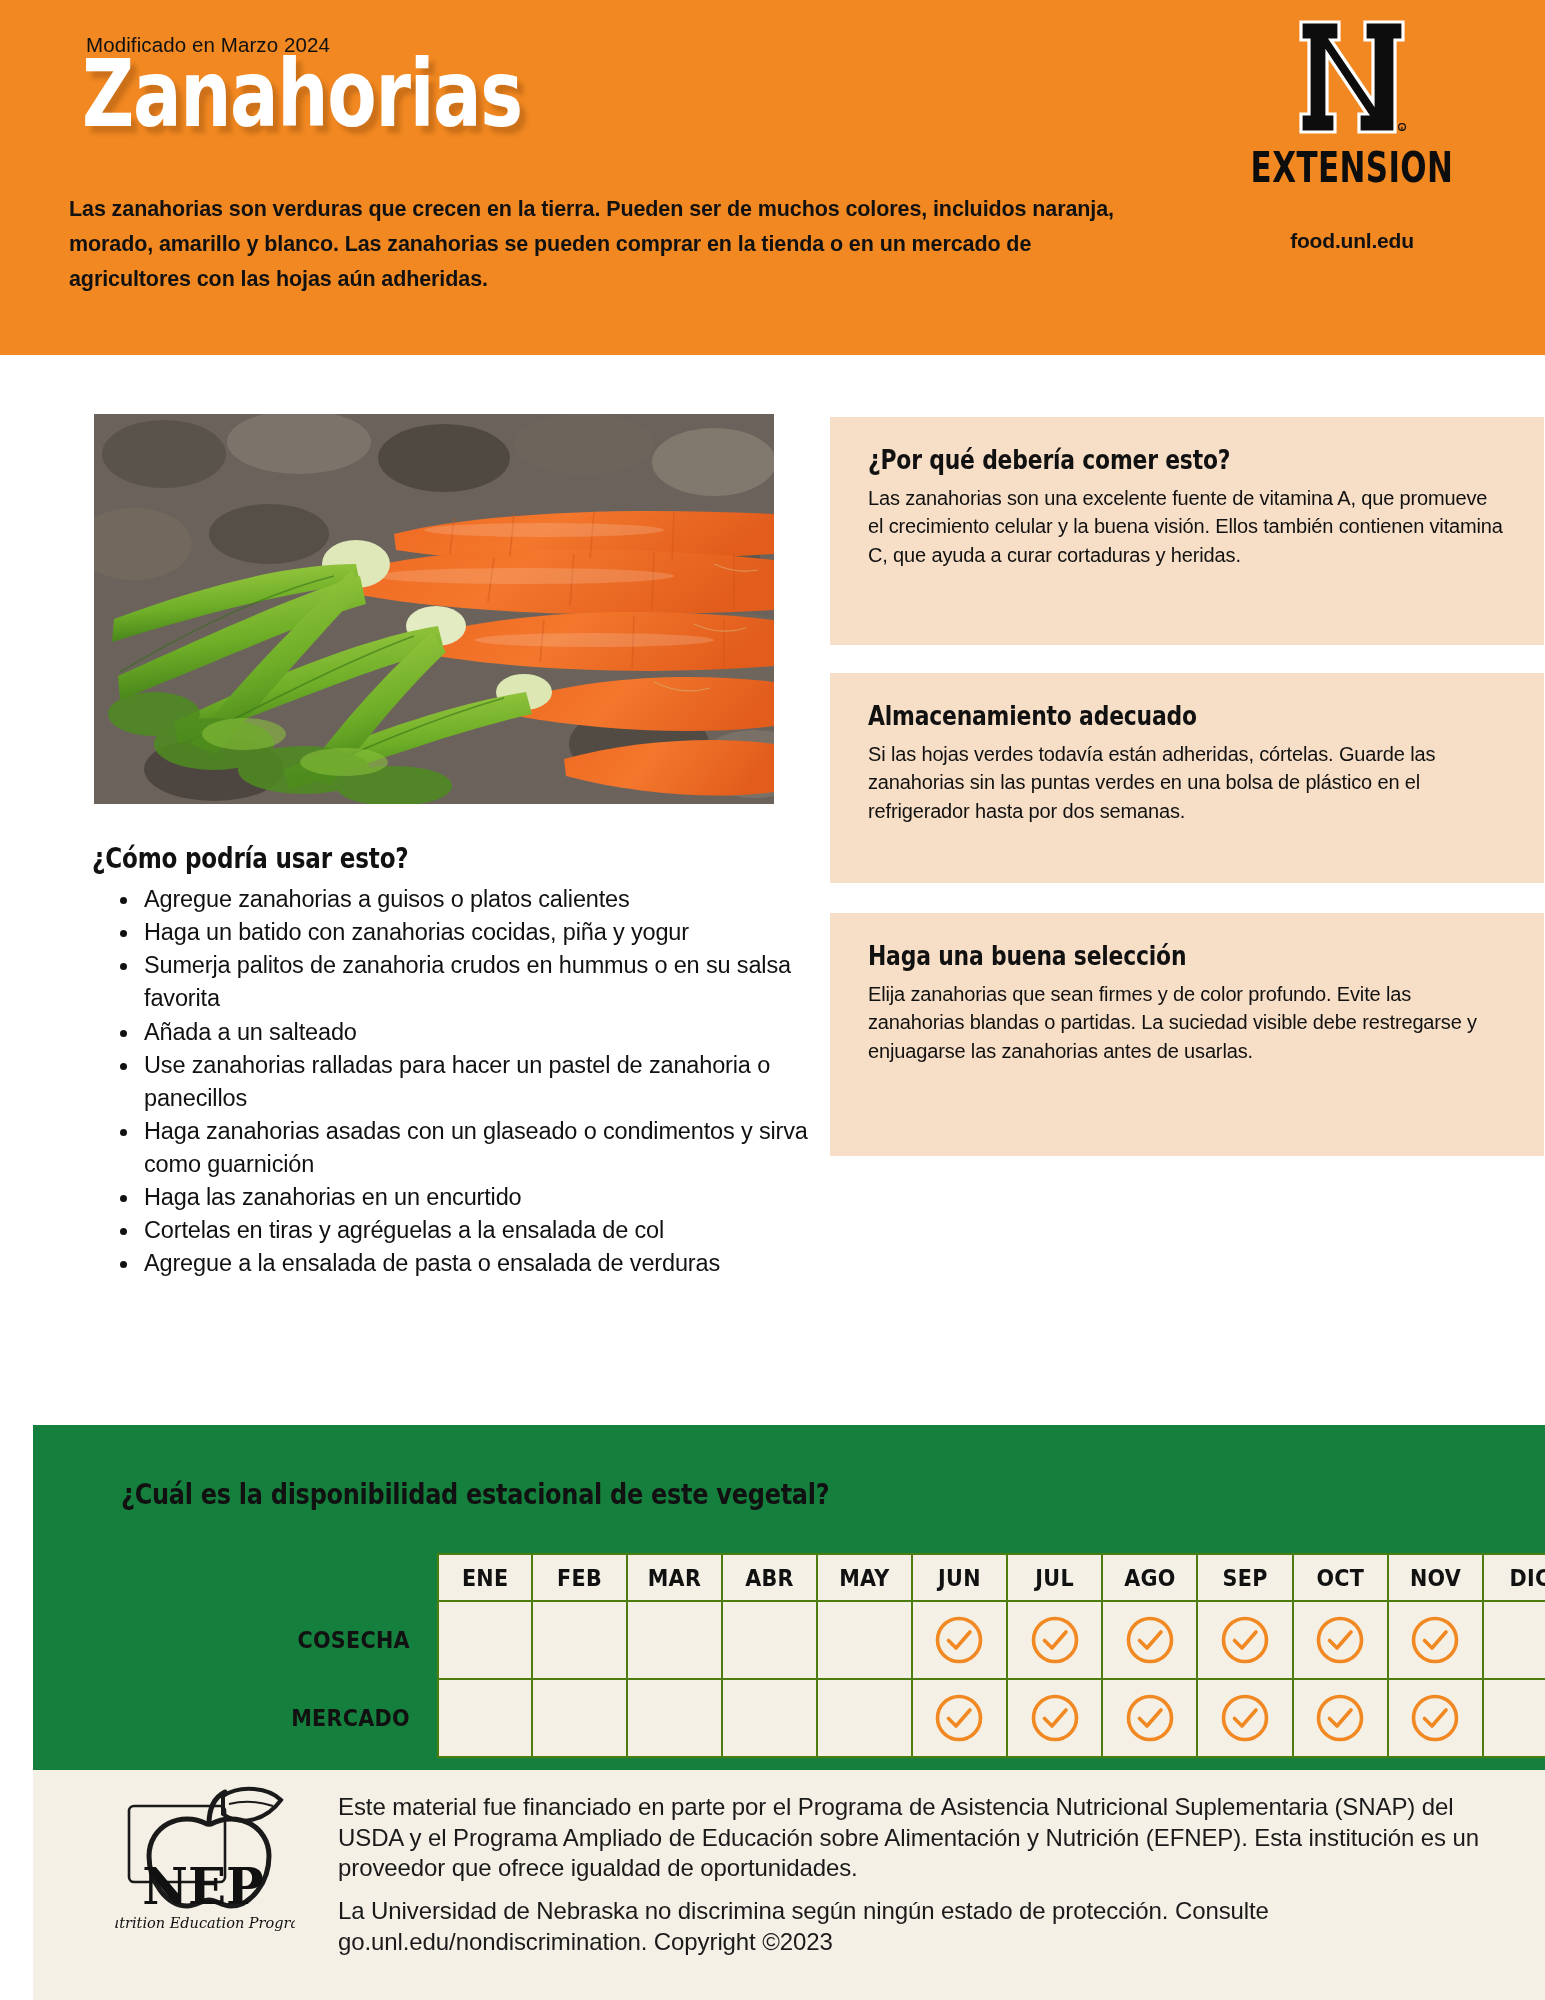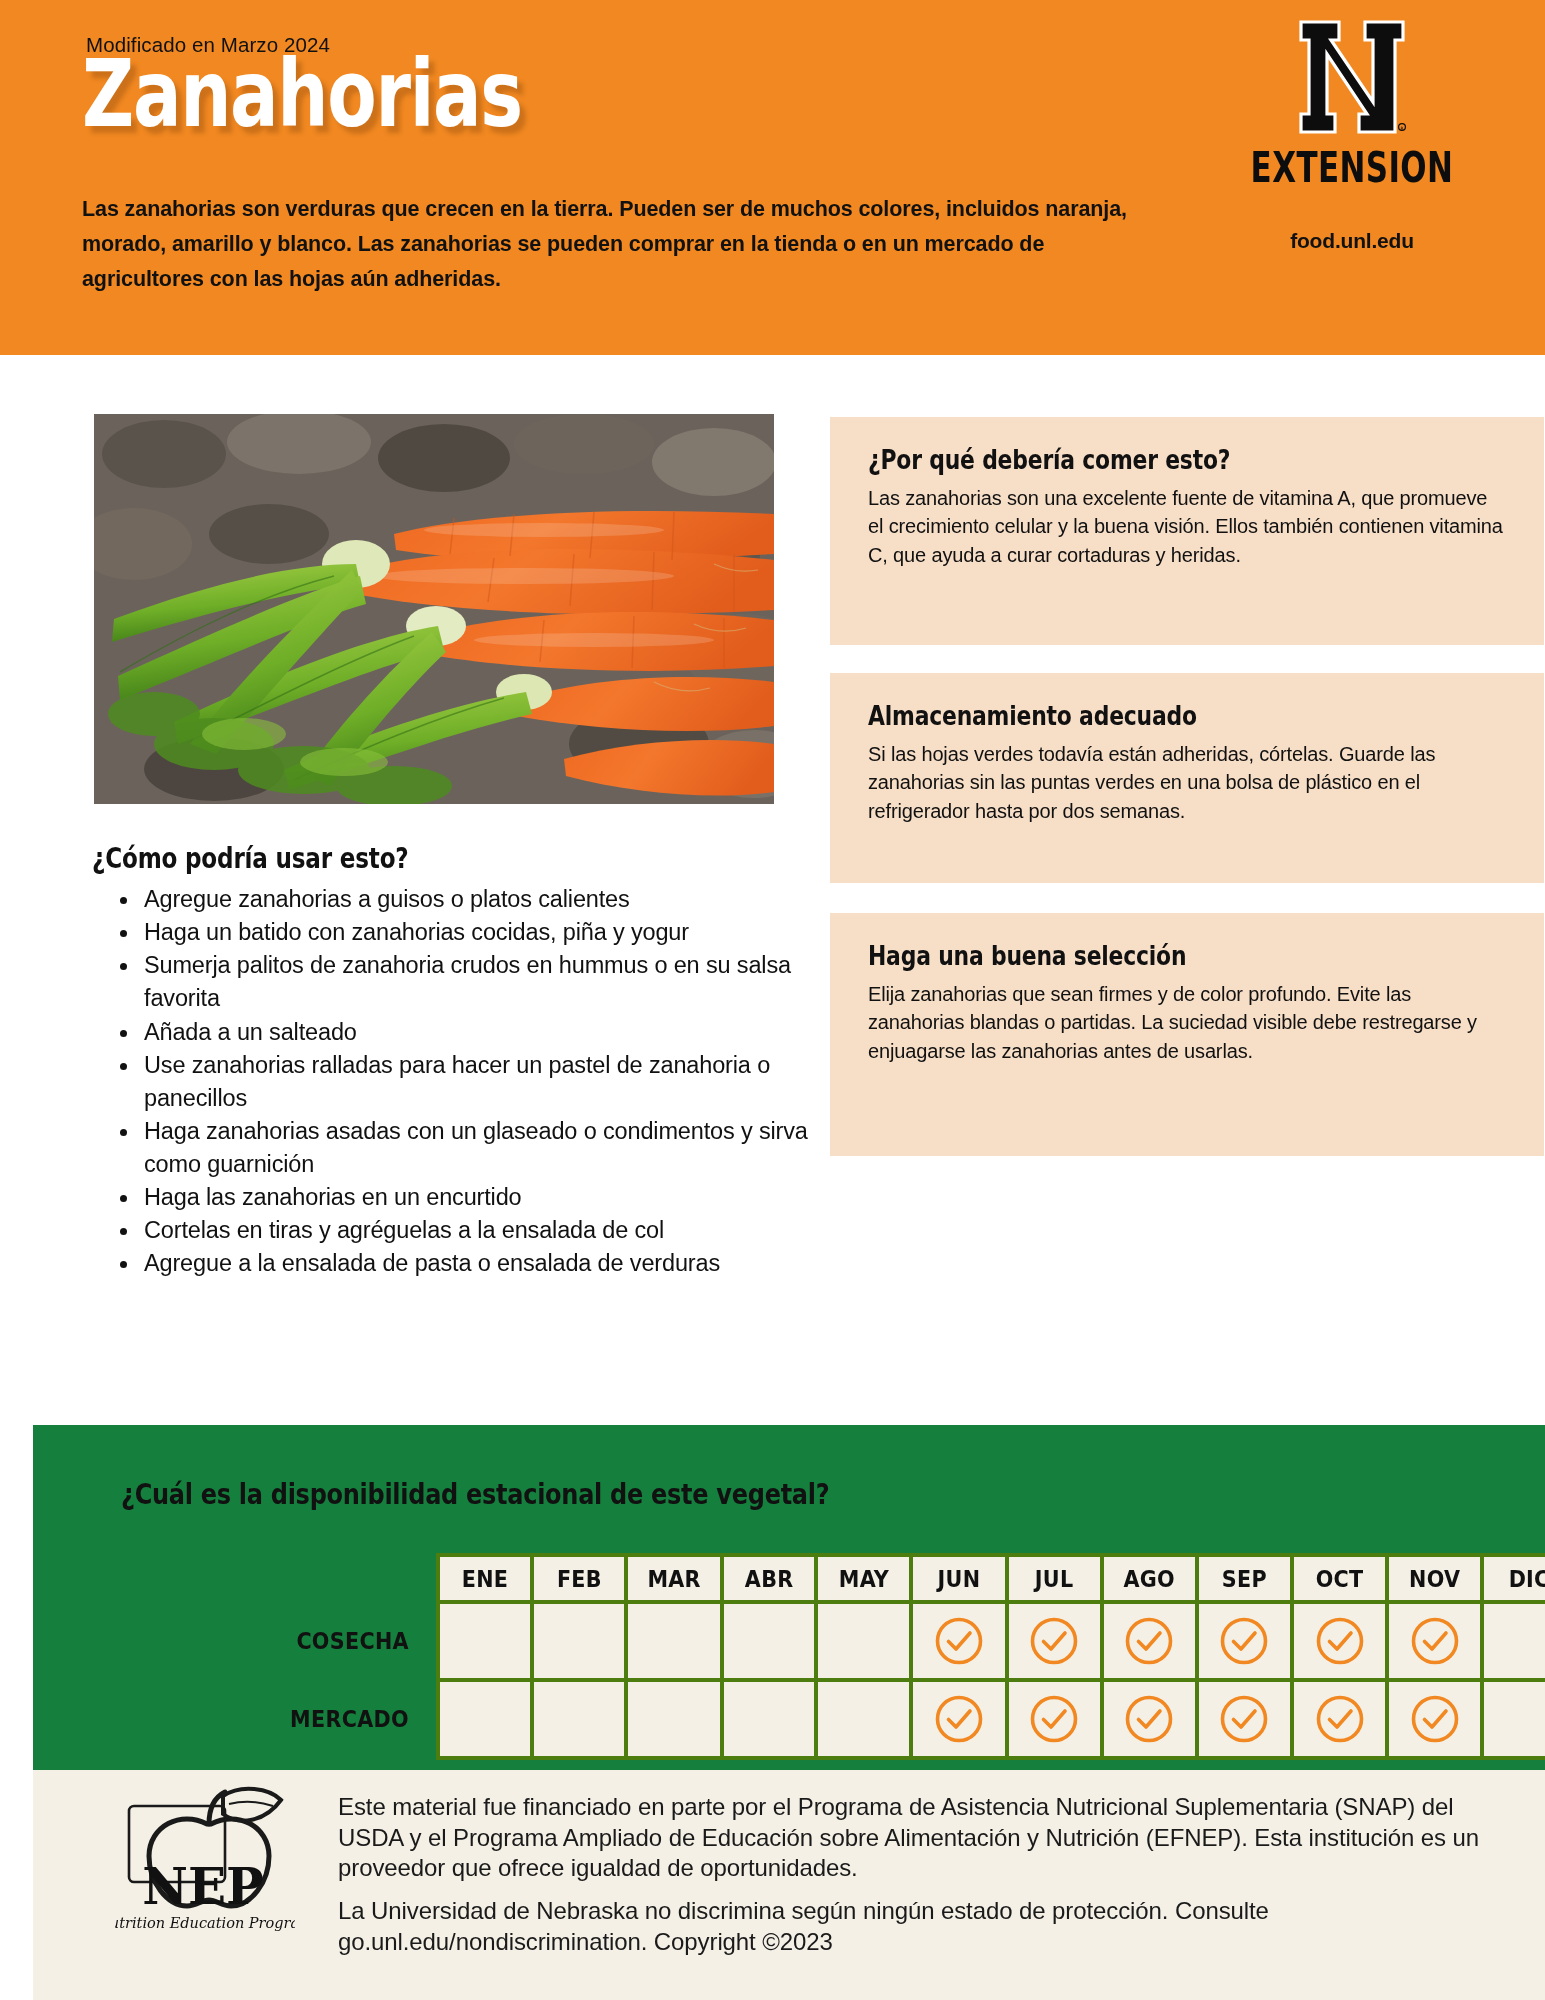--- a/index.html
+++ b/index.html
@@ -49,21 +49,21 @@
     color: #FFFFFF;
     letter-spacing: -1.5px;
     line-height: 1.0;
     transform: scaleX(0.86);
     transform-origin: left top;
     text-shadow: 7px 7px 5px rgba(120,60,10,0.30);
   }
 
   .header-desc {
     position: absolute;
-    left: 82px;
+    left: 69px;
     top: 192px;
     width: 1080px;
     font-size: 21.5px;
     font-weight: bold;
     color: #111111;
     line-height: 1.62;
     letter-spacing: -0.1px;
   }
 
   
@@ -221,21 +221,21 @@
     left: 236px;
     top: 128px;
   }
   table.season {
     border-collapse: collapse;
     table-layout: fixed;
   }
   table.season th.monthcell,
   table.season td.cell {
     width: 101px;
-    border: 4px solid #4d7c0f;
+    border: 2px solid #4d7c0f;
     text-align: center;
     vertical-align: middle;
     background: #F4F0E6;
   }
   table.season th.monthcell {
     height: 47px;
     font-family: "DejaVu Sans", sans-serif;
     font-size: 23px;
     font-weight: bold;
     font-stretch: condensed;

